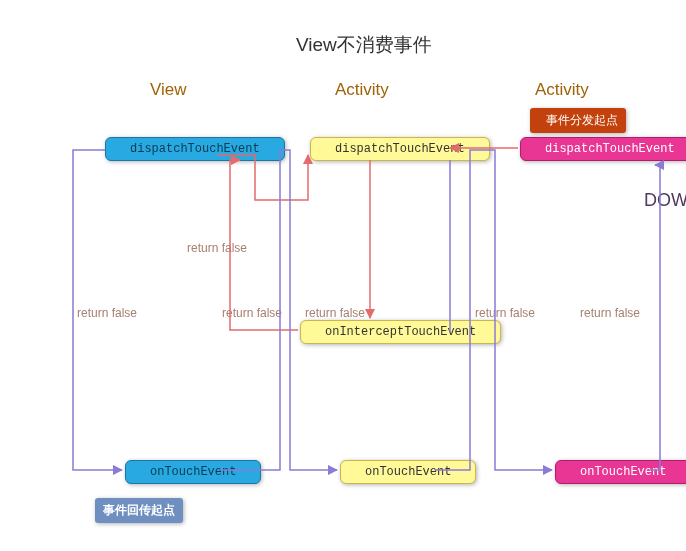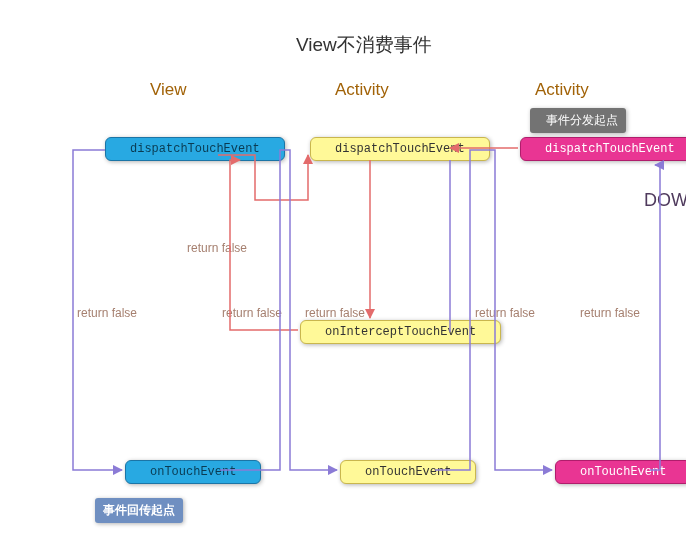--- a/index.html
+++ b/index.html
@@ -1,21 +1,21 @@
 <!DOCTYPE html>
 <html><head>
 <meta charset="utf-8">
 <style>
   * { box-sizing: border-box; margin: 0; padding: 0; }
   body { font-family: "Microsoft YaHei", Arial, sans-serif; background: #fff; width: 686px; height: 551px; position: relative; }
   .title { position: absolute; font-size: 19px; color: #333; }
   .col-title { position: absolute; font-size: 17px; color: #a16207; }
   .tag { position: absolute; font-size: 12px; padding: 4px 8px; border-radius: 3px; box-shadow: 1px 1px 4px rgba(0,0,0,0.3); color: #fff; white-space: nowrap; }
   .tag.blue { background: #6f8fc1; }
-  .tag.pink { background: #737373; padding-left: 16px; }
+  .tag.pink { background: #c2410c; padding-left: 16px; }
   .box { position: absolute; font-size: 12px; padding: 4px 24px; border-radius: 6px; box-shadow: 1px 1px 4px rgba(0,0,0,0.3); font-family: "Courier New", monospace; white-space: nowrap; border: 1px solid; }
   .box.cyan { background: #28a9e2; border-color: #1b75a6; color: #0a3b52; }
   .box.yellow { background: #fff998; border-color: #c9b64e; color: #333; }
   .box.pink { background: #e93593; border-color: #b01d6c; color: #fff; }
   .label { position: absolute; font-size: 12px; font-family: Arial, sans-serif; color: #a68070; white-space: nowrap; margin-top: 16px; }
   .big { position: absolute; font-size: 18px; color: #4f3a5d; margin-left: 44px; }
   svg { position: absolute; top: 0; left: 0; width: 686px; height: 551px; pointer-events: none; }
 </style>
 </head>
 <body>

